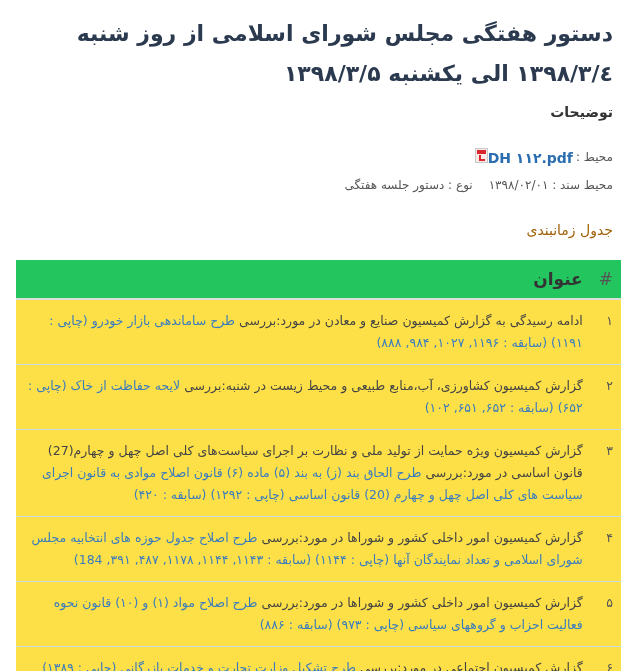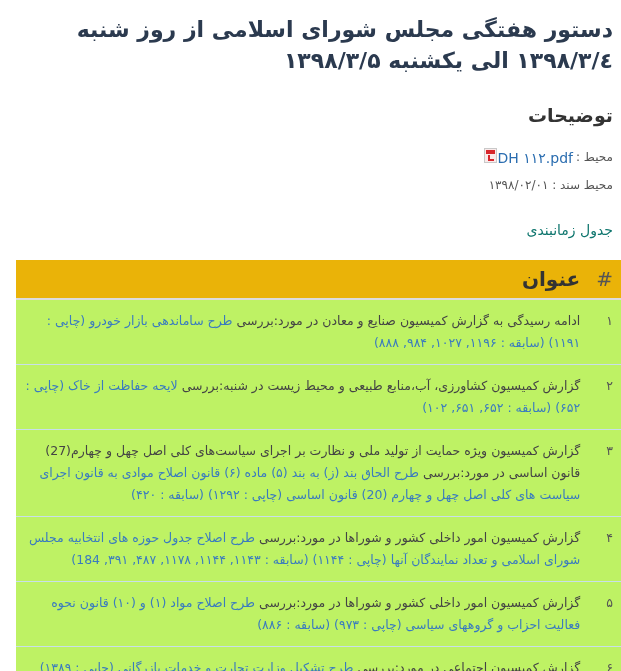--- a/index.html
+++ b/index.html
@@ -5,64 +5,64 @@
   html, body { margin: 0; padding: 0; background: #ffffff; }
   body {
     width: 621px; height: 671px; overflow: hidden;
     font-family: "DejaVu Sans", sans-serif;
     direction: rtl;
     color: #333333;
   }
   .page { position: relative; width: 621px; padding: 0; }
   .title {
     margin: 0; position: absolute; top: 14px; right: 8px; width: 590px;
-    font-size: 22px; line-height: 31px; font-weight: bold; color: #2b3a4f;
+    font-size: 22px; line-height: 40px; font-weight: bold; color: #2b3a4f;
     text-align: right;
   }
   .section-title {
     position: absolute; top: 104px; right: 8px;
-    font-size: 19px; font-weight: bold; color: #333; margin: 0;
+    font-size: 14px; font-weight: bold; color: #333; margin: 0;
   }
   .file-line {
     position: absolute; top: 148px; right: 8px;
     font-size: 12px; color: #555; display: flex; align-items: center; gap: 3px;
   }
-  .file-link { color: #2a6db0; font-size: 14px; text-decoration: none; direction: ltr; }
+  .file-link { color: #2a6db0; font-size: 14px; text-decoration: none; direction: ltr; font-weight: bold; }
   .pdf-icon {
     display: inline-block; width: 13px; height: 15px; position: relative;
     background: #fbeaea; border: 1px solid #c9c9c9; box-sizing: border-box;
     margin-left: 3px;
   }
   .pdf-icon::before {
     content: ""; position: absolute; left: 1px; top: 1px; width: 9px; height: 4px; background: #d8262c;
   }
   .pdf-icon::after {
     content: ""; position: absolute; left: 3px; bottom: 1px; width: 6px; height: 6px;
     border-left: 2px solid #d8262c; border-bottom: 2px solid #d8262c; box-sizing: border-box;
   }
   .meta-line {
     position: absolute; top: 178px; right: 8px;
     font-size: 12px; color: #555; display: flex; gap: 16px;
   }
   .meta-value { color: #555; }
   .schedule-label {
     position: absolute; top: 222px; right: 8px;
-    font-size: 14px; color: #0f766e; text-decoration: none;
+    font-size: 14px; color: #a16207; text-decoration: none;
   }
   .table {
     position: absolute; top: 260px; left: 16px; width: 605px;
     border-collapse: collapse; font-size: 12.5px;
   }
   .table th {
-    background: #eab308; height: 38px; font-weight: bold; color: #333;
-    text-align: right; font-size: 20px; padding: 0 8px;
+    background: #22c55e; height: 38px; font-weight: bold; color: #333;
+    text-align: right; font-size: 17px; padding: 0 8px;
     border-bottom: 2px solid #dcdcdc;
   }
   .table td {
-    background: #bef264; vertical-align: top; text-align: right;
+    background: #fde047; vertical-align: top; text-align: right;
     padding: 10px 8px 10px 8px; line-height: 22px;
     border-bottom: 1px solid #c8dfea;
   }
   .col-num { width: 12px; color: #555; }
   .col-num-h { width: 12px; font-weight: normal !important; color: #555 !important; }
   .desc { color: #444; }
   .plan-link { color: #3a7bbf; text-decoration: none; }
 </style>
 </head>
 <body>
@@ -76,20 +76,24 @@
     <span>محیط :</span>
     <a class="file-link" href="#">
       <span class="pdf-icon"></span><span>DH ۱۱۲.pdf</span>
     </a>
   </div>
 
   <div class="meta-line">
     <span>
       <span>محیط سند :</span>
       <span class="meta-value">۱۳۹۸/۰۲/۰۱</span>
+    </span>
+    <span>
+      <span>نوع :</span>
+      <span class="meta-value">دستور جلسه هفتگی</span>
     </span>
   </div>
 
   <a class="schedule-label" href="#">جدول زمانبندی</a>
 
   <table class="table">
     <thead>
       <tr>
         <th class="col-num-h">#</th>
         <th>عنوان</th>

